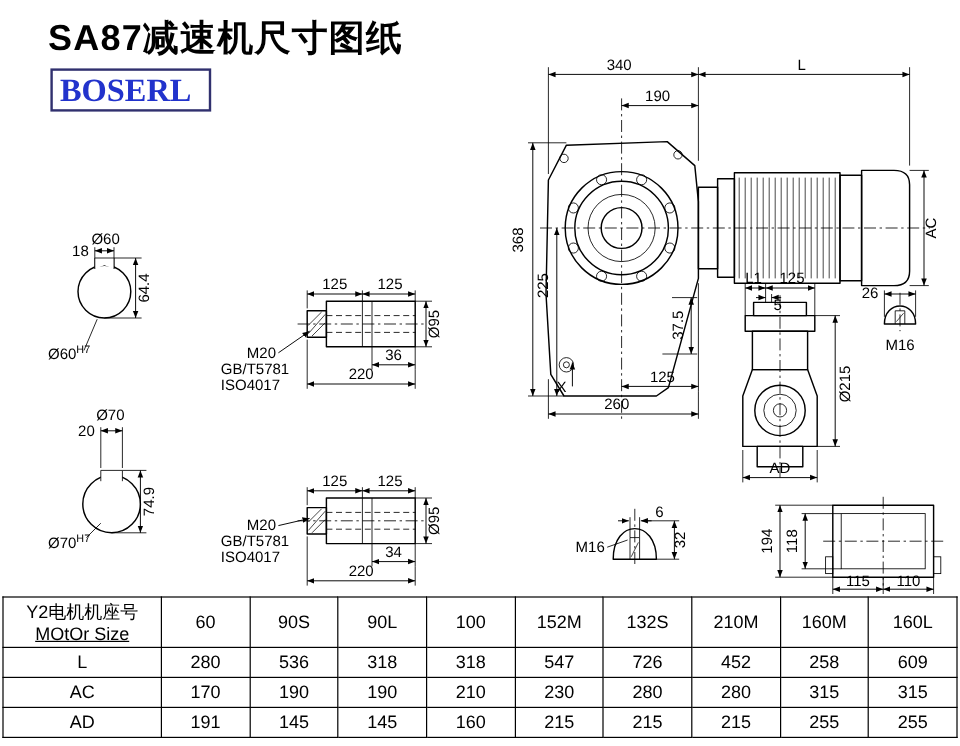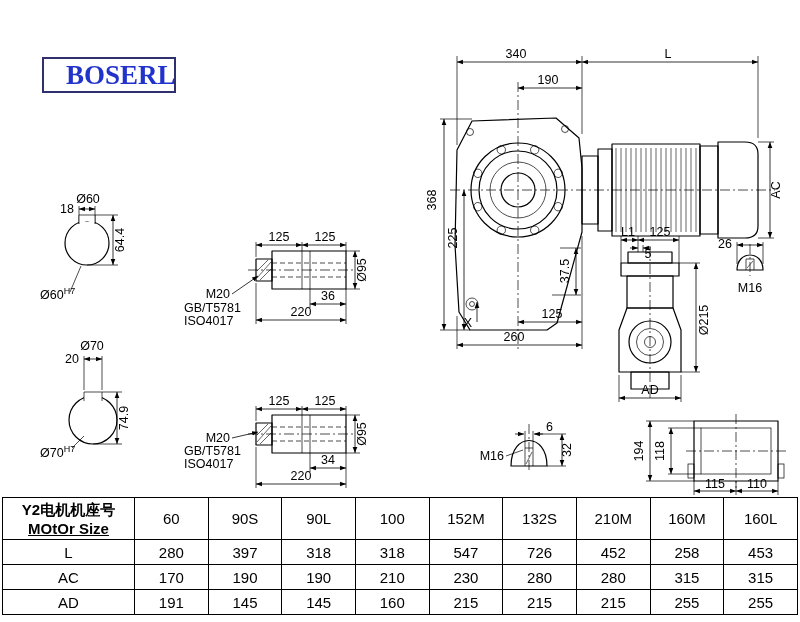--- a/index.html
+++ b/index.html
@@ -3,43 +3,44 @@
 <meta charset="utf-8">
 <style>
   * { margin:0; padding:0; box-sizing:border-box; }
   html,body { width:800px; height:622px; background:#fff; overflow:hidden;
               font-family:"Liberation Sans", sans-serif; }
   .stage { position:absolute; left:0; top:0; width:800px; height:622px; background:#fff; }
   .title { position:absolute; left:40px; top:12px; font-size:30px; font-weight:700; color:#000; letter-spacing:1px; }
   .brand { position:absolute; left:42px; top:57px; width:134px; height:36px;
            border:2px solid #30306e; background:#fff; color:#2233cc;
            font-family:"Liberation Serif", serif; font-weight:700; font-size:27px;
-           display:flex; align-items:center; padding-left:22px; line-height:1; }
+           display:flex; align-items:center; padding-left:6px; line-height:1; }
   svg.drawing { position:absolute; left:0; top:0; }
   svg text { font-family:"Liberation Sans", sans-serif; font-size:12.5px; fill:#000; }
   .ln { stroke:#000; stroke-width:1.2; fill:none; stroke-linejoin:round; }
   .tn { stroke:#000; stroke-width:0.7; fill:none; }
   .dim { stroke:#000; stroke-width:0.8; fill:none; }
   .cl { stroke:#000; stroke-width:0.7; fill:none; stroke-dasharray:10 3 2 3; }
   .hid { stroke:#000; stroke-width:0.7; fill:none; stroke-dasharray:5 3; }
   .wf { fill:#fff; stroke:none; }
   .hatch { stroke:#000; stroke-width:0.6; fill:none; }
   table.sizes { position:absolute; left:2px; top:497px; width:796px;
                 border-collapse:collapse; table-layout:fixed; text-align:center;
                 font-size:15px; color:#000; }
   .sizes th, .sizes td { border:1px solid #000; font-weight:400; padding:0; height:25px; }
   .sizes thead th { height:42px; }
-  .sizes th.lbl { width:132px;font-weight:bold; }
+  .sizes th.lbl { width:132px; }
   .hdr-en { text-decoration:underline; }
 </style>
 </head>
 <body>
 
 <div class="stage">
 
+  <div class="title">SA87减速机尺寸图纸</div>
   <div class="brand">BOSERL</div>
 
   <svg class="drawing" width="800" height="497" viewBox="0 0 800 497">
     <defs>
       <marker id="ar" viewBox="0 0 10 10" refX="9.3" refY="5" markerWidth="8" markerHeight="8" orient="auto-start-reverse">
         <path d="M0,1.4 L9.3,5 L0,8.6 Z" fill="#000"></path>
       </marker>
     </defs>
 
     <g>
@@ -328,28 +329,28 @@
           <th>132S</th>
           <th>210M</th>
           <th>160M</th>
           <th>160L</th>
         </tr>
     </thead>
     <tbody id="table-body">
         <tr>
           <td>L</td>
           <td>280</td>
-          <td>397</td>
+          <td>536</td>
           <td>318</td>
           <td>318</td>
           <td>547</td>
           <td>726</td>
           <td>452</td>
           <td>258</td>
-          <td>453</td>
+          <td>609</td>
         </tr>
         <tr>
           <td>AC</td>
           <td>170</td>
           <td>190</td>
           <td>190</td>
           <td>210</td>
           <td>230</td>
           <td>280</td>
           <td>280</td>

